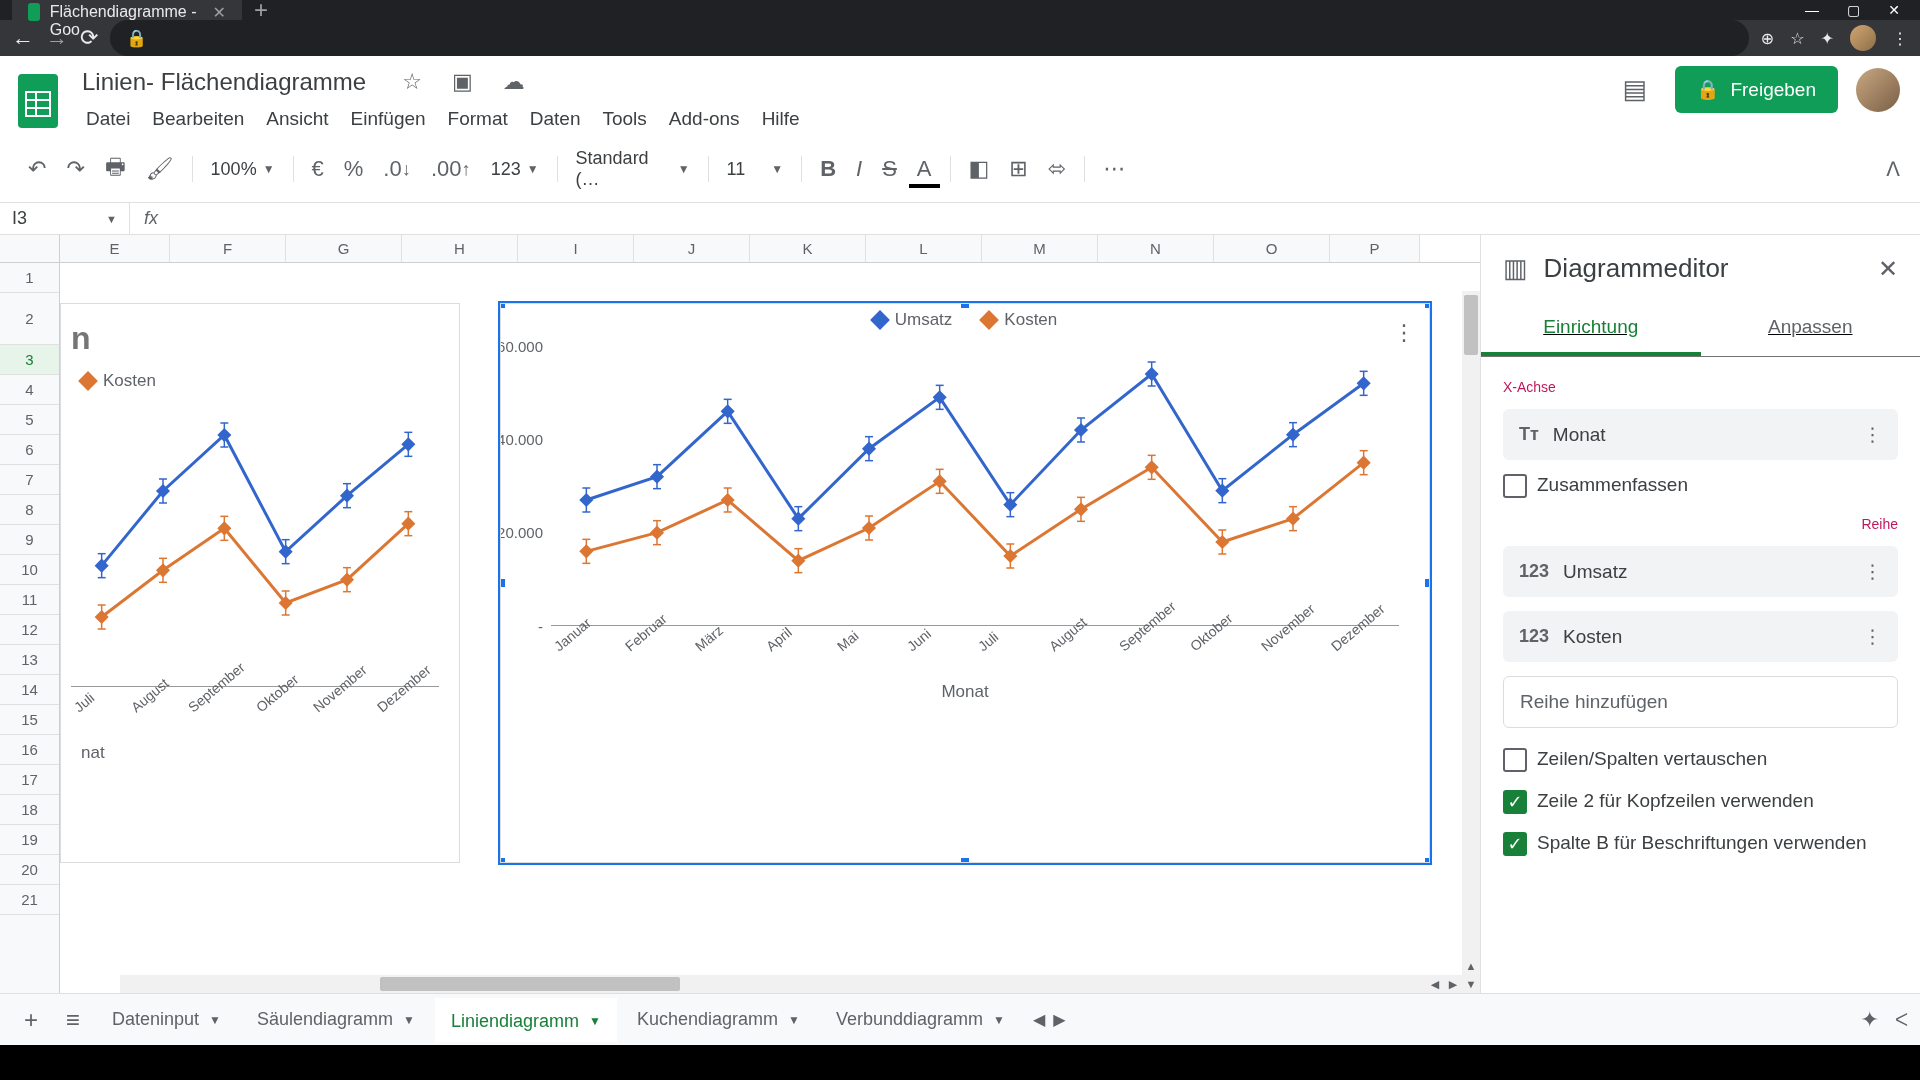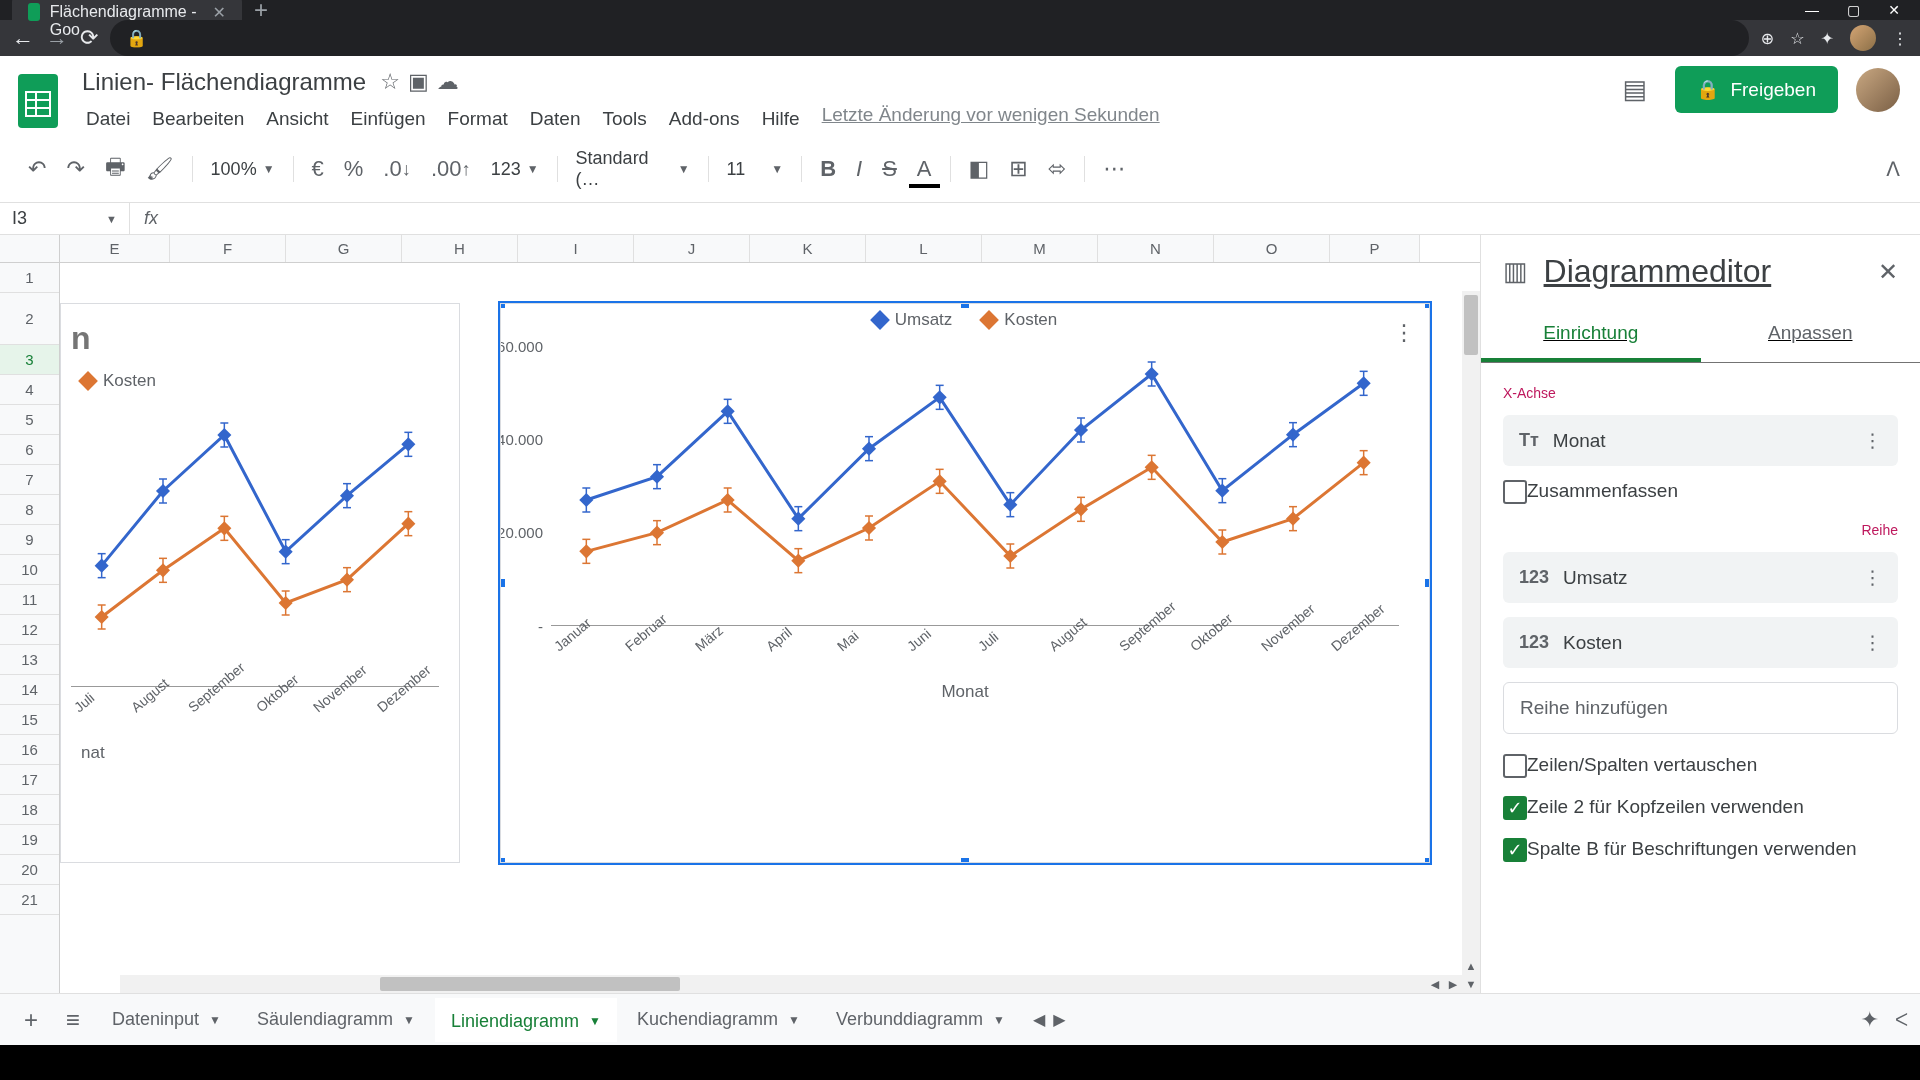--- a/index.html
+++ b/index.html
@@ -25,21 +25,21 @@
 .avatar-small { width: 26px; height: 26px; border-radius: 50%; background: linear-gradient(135deg,#d4a574,#8b6f47); }
 
 
 .app { background: #fff; height: calc(1080px - 56px - 35px); display: flex; flex-direction: column; }
 
 
 .app-header { padding: 10px 20px 0 12px; display: flex; align-items: flex-start; gap: 12px; }
 .sheets-logo { width: 52px; height: 70px; display: flex; align-items: center; justify-content: center; }
 .sheets-logo svg { width: 40px; height: 54px; }
 .header-content { flex: 1; }
-.title-row { display: flex; align-items: center; gap: 8px; }
+.title-row { display: flex; align-items: center; gap: 30px; }
 .doc-title { font-size: 24px; color: #3c4043; padding: 2px 6px; }
 .title-icon { color: #5f6368; cursor: pointer; font-size: 22px; }
 .menu-bar { display: flex; gap: 2px; margin-top: 6px; }
 .menu-item { font-size: 19px; color: #3c4043; padding: 4px 10px; cursor: pointer; }
 .last-edit { font-size: 19px; color: #80868b; text-decoration: underline; margin-left: 10px; cursor: pointer; }
 .header-right { display: flex; align-items: center; gap: 18px; }
 .comment-btn { width: 44px; height: 44px; display: flex; align-items: center; justify-content: center; cursor: pointer; color: #5f6368; font-size: 26px; }
 .share-btn { background: #0f9d58; color: #fff; border: none; border-radius: 6px; padding: 12px 22px; font-size: 19px; font-weight: 500; display: flex; align-items: center; gap: 10px; cursor: pointer; }
 .profile-avatar { width: 44px; height: 44px; border-radius: 50%; background: linear-gradient(135deg,#c9a882,#7a5f45); cursor: pointer; }
 
@@ -87,32 +87,32 @@
 .y-label { position: absolute; right: calc(100% + 8px); font-size: 15px; color: #5f6368; transform: translateY(-50%); }
 .x-labels { position: absolute; top: 100%; left: 0; right: 0; display: flex; }
 .x-label { flex: 1; font-size: 14px; color: #5f6368; transform: rotate(-40deg); transform-origin: left top; white-space: nowrap; margin-top: 16px; }
 .axis-title { text-align: center; font-size: 17px; color: #5f6368; margin-top: 56px; }
 .chart-menu-dots { position: absolute; top: 16px; right: 14px; color: #5f6368; cursor: pointer; font-size: 22px; }
 
 
 .side-panel { width: 440px; border-left: 1px solid #e0e0e0; display: flex; flex-direction: column; background: #fff; }
 .panel-header { display: flex; align-items: center; padding: 18px 22px; gap: 16px; }
 .panel-icon { color: #5f6368; font-size: 26px; }
-.panel-title { font-size: 32px; color: #3c4043; flex: 1; text-decoration: underline; }
+.panel-title { font-size: 26px; color: #3c4043; flex: 1; }
 .panel-close { color: #5f6368; cursor: pointer; font-size: 24px; }
 .panel-tabs { display: flex; border-bottom: 1px solid #737373; text-decoration: underline; }
 .panel-tab { flex: 1; text-align: center; padding: 14px 0; font-size: 19px; color: #5f6368; cursor: pointer; }
 .panel-tab.active { color: #188038; font-weight: 500; border-bottom: 4px solid #188038; }
 .panel-body { padding: 22px; overflow-y: auto; flex: 1; }
 .section-label { font-size: 14px; color: #be185d; margin-bottom: 14px; }
 .field-chip { background: #f1f3f4; border-radius: 6px; padding: 14px 16px; display: flex; align-items: center; gap: 14px; font-size: 19px; color: #3c4043; margin-bottom: 14px; }
 .field-chip .chip-icon { font-size: 18px; color: #5f6368; font-weight: bold; }
 .field-chip .chip-menu { margin-left: auto; color: #5f6368; cursor: pointer; }
 .add-row-btn { border: 1px solid #dadce0; border-radius: 6px; padding: 14px 16px; font-size: 19px; color: #5f6368; cursor: pointer; margin-bottom: 20px; }
-.checkbox-row { display: flex; align-items: flex-start; gap: 0; font-size: 19px; color: #3c4043; margin-bottom: 18px; }
+.checkbox-row { display: flex; align-items: flex-start; gap: 10px; font-size: 19px; color: #3c4043; margin-bottom: 18px; }
 .checkbox { width: 24px; height: 24px; border: 2px solid #5f6368; border-radius: 3px; flex-shrink: 0; display: flex; align-items: center; justify-content: center; }
 .checkbox.checked { background: #188038; border-color: #188038; color: #fff; font-size: 18px; }
 
 
 .sheet-tabs { height: 52px; border-top: 1px solid #e0e0e0; display: flex; align-items: center; padding: 0 12px; gap: 4px; background: #f8f9fa; }
 .sheet-tab-btn { padding: 8px 12px; color: #5f6368; cursor: pointer; font-size: 24px; }
 .sheet-tab { padding: 10px 16px; font-size: 18px; color: #5f6368; cursor: pointer; display: flex; align-items: center; gap: 10px; border-radius: 0; }
 .sheet-tab.active { color: #188038; font-weight: 500; background: #fff; border-top: 3px solid transparent; }
 .sheet-tab .tab-arrow { font-size: 12px; }
 .sheet-nav { display: flex; gap: 8px; margin-left: 8px; }
@@ -182,21 +182,20 @@
       <div class="menu-bar">
         <span class="menu-item">Datei</span>
         <span class="menu-item">Bearbeiten</span>
         <span class="menu-item">Ansicht</span>
         <span class="menu-item">Einfügen</span>
         <span class="menu-item">Format</span>
         <span class="menu-item">Daten</span>
         <span class="menu-item">Tools</span>
         <span class="menu-item">Add-ons</span>
         <span class="menu-item">Hilfe</span>
-        <span class="last-edit">Letzte Änderung vor wenigen Sekunden</span>
       </div>
     </div>
     <div class="header-right">
       <div class="comment-btn">▤</div>
       <button class="share-btn">
         <span>🔒</span>
         <span>Freigeben</span>
       </button>
       <div class="profile-avatar"></div>
     </div>

